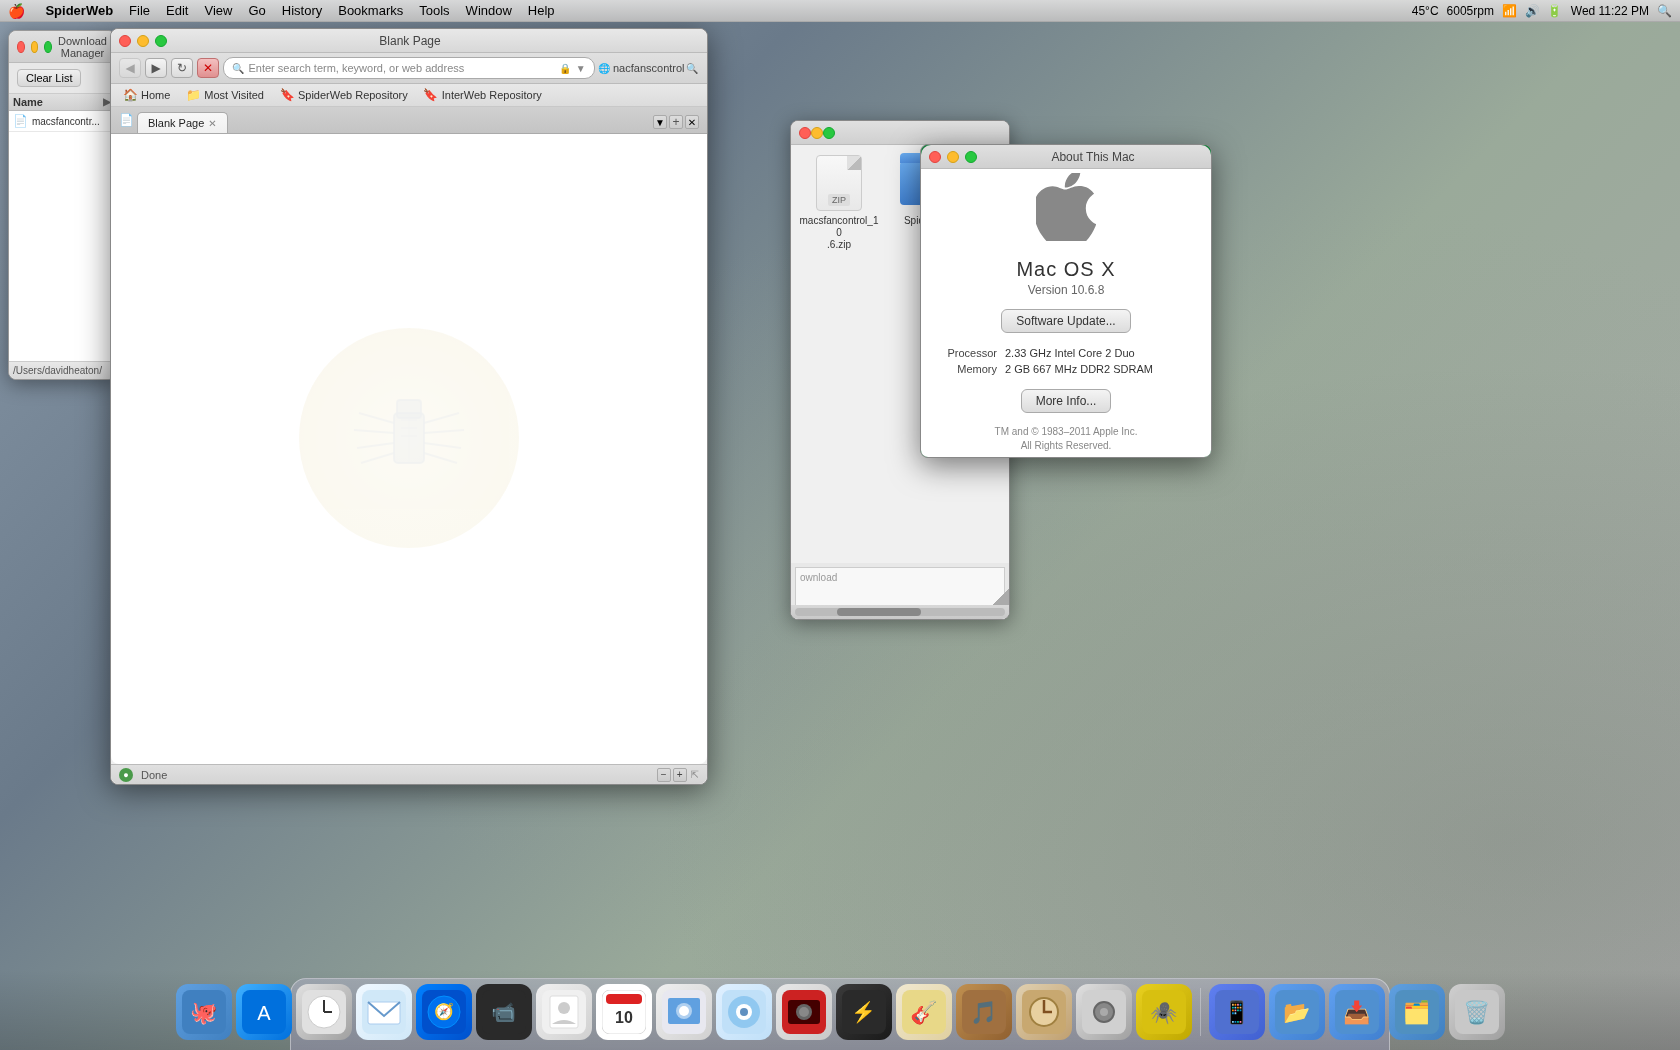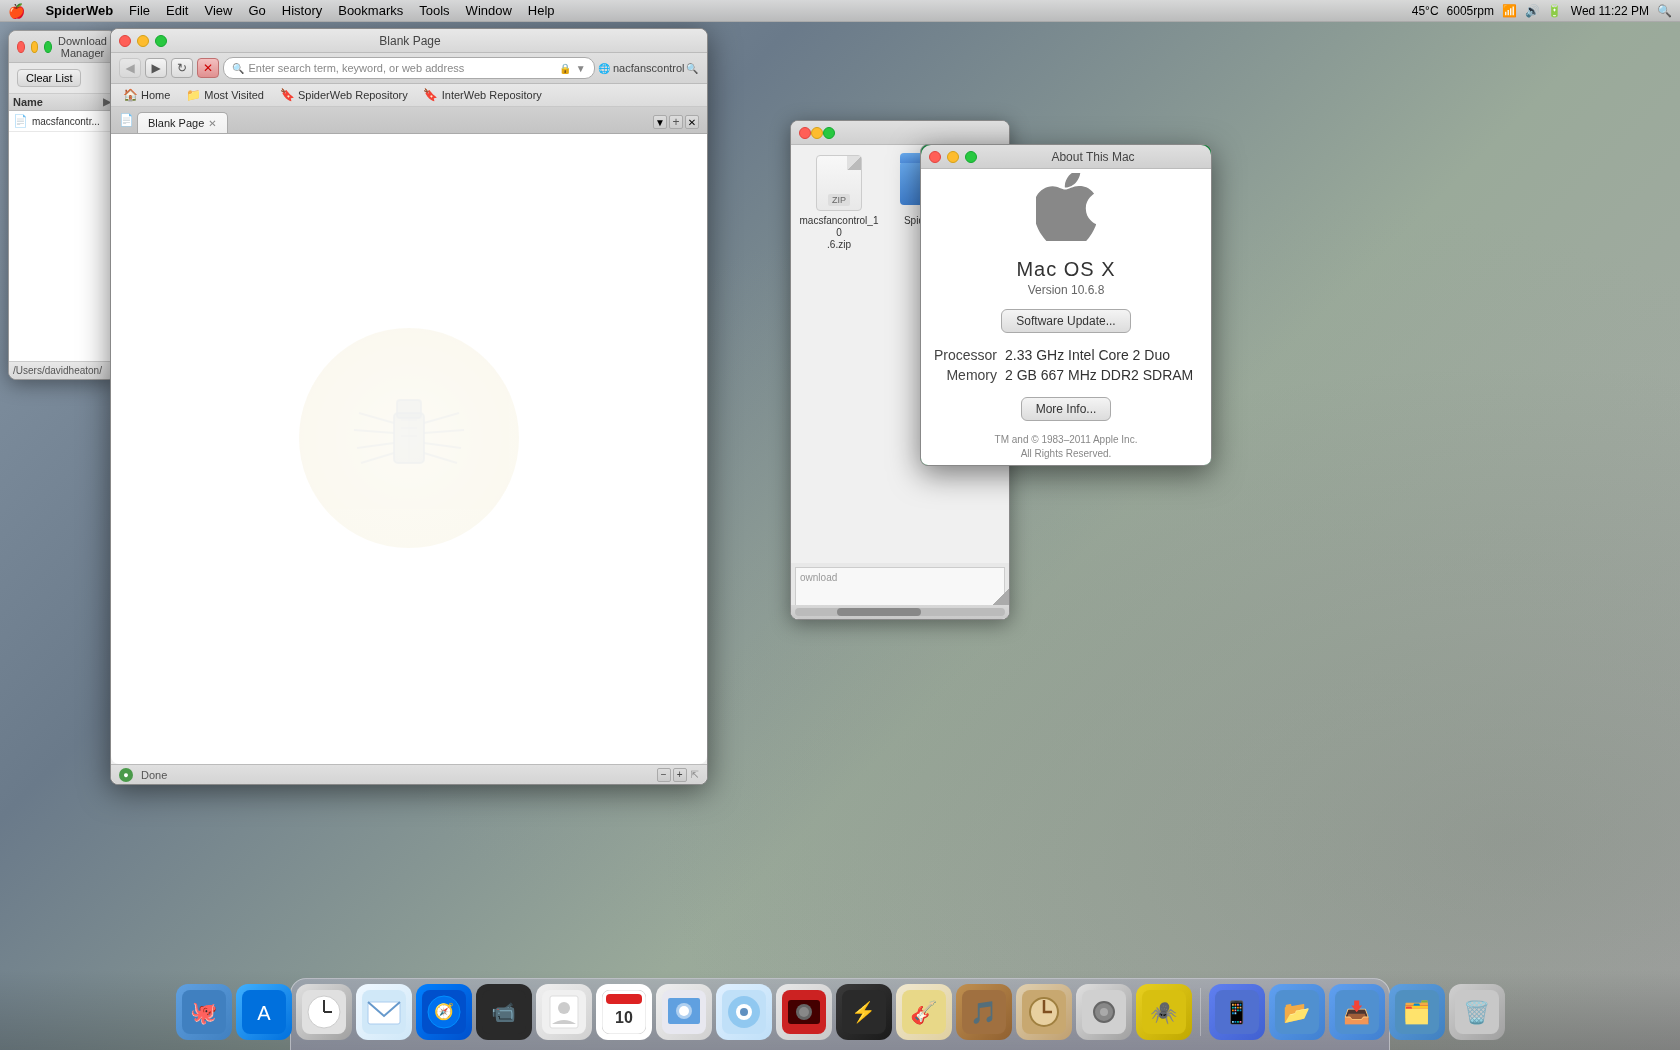--- a/index.html
+++ b/index.html
@@ -623,21 +623,21 @@
       cursor: pointer;
       color: #333;
       margin-bottom: 12px;
     }
     .about-specs {
       width: 100%;
       margin-bottom: 12px;
     }
     .about-spec-row {
       display: flex;
-      font-size: 14px;
+      font-size: 11px;
       padding: 2px 0;
     }
     .about-spec-label {
       width: 80px;
       text-align: right;
       color: #444;
       font-weight: 500;
       padding-right: 8px;
     }
     .about-spec-value { color: #333; }

